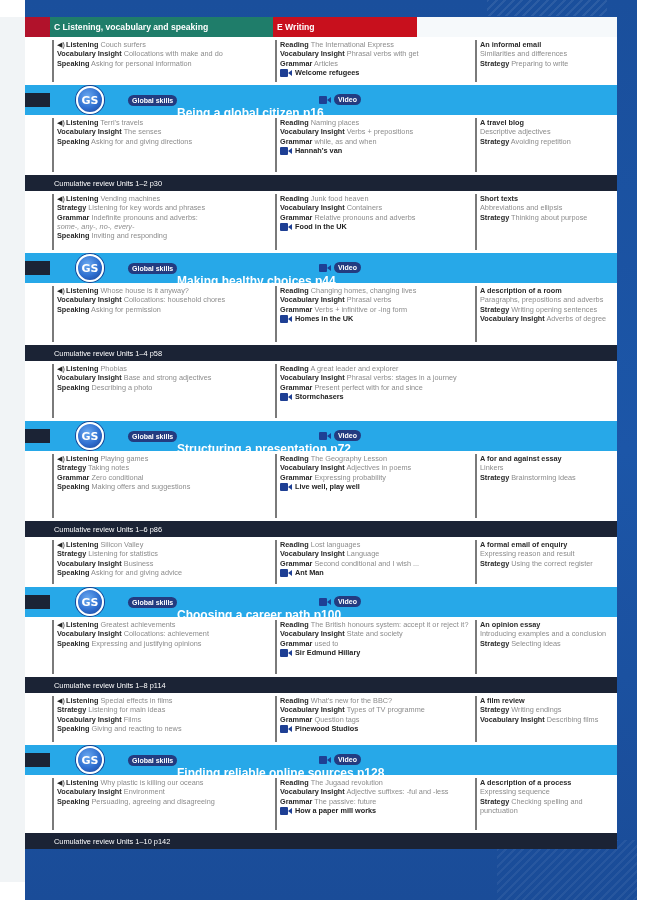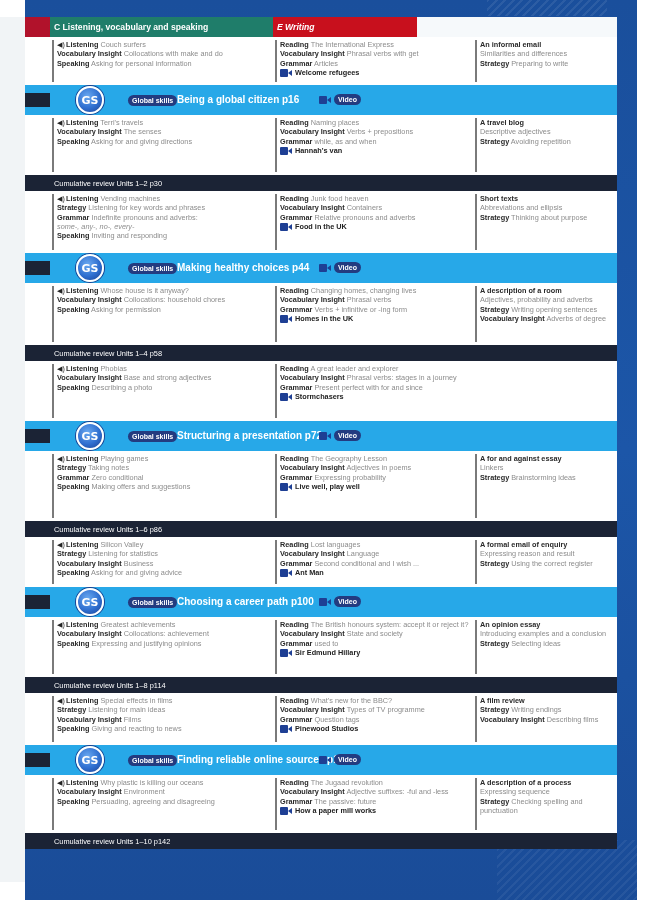--- a/index.html
+++ b/index.html
@@ -24,21 +24,21 @@
     position: absolute; left: 25px; top: 17px; width: 592px;
     background: #f6f9fb;
   }
   .left-edge { position: absolute; left: 0; top: 17px; width: 25px; height: 865px; background: #f1f4f6; }
 
   .hdr { display: flex; height: 20px; }
   .hdr .c0 { width: 25px; background: #b1122b; }
   .hdr .col { color: #fff; font-weight: bold; font-size: 8.6px; display: flex; align-items: center; padding-left: 4px; white-space: nowrap; overflow: hidden; }
   .hdr .colC { width: 223px; background: #1f7d6a; }
   .hdr .colD { width: 200px; background: #ef7622; }
-  .hdr .colE { width: 144px; background: #c8101d; font-style: italic; }
+  .hdr .colE { width: 144px; background: #c8101d; }
 
   .row { display: flex; background: #fff; position: relative; }
   .row .cell { position: relative; padding: 3px 4px 3px 7px; font-size: 7.3px; line-height: 9.3px; color: #8c8c8c; }
   .row .cell::before { content: ""; position: absolute; left: 2px; top: 3px; bottom: 3px; width: 2.2px; background: #7a7a7a; }
   .cellC { width: 223px; margin-left: 25px; }
   .cellD { width: 200px; }
   .cellE { width: 144px; }
   .lbl { color: #2a2a2a; font-weight: bold; }
   .title { color: #2a2a2a; font-weight: bold; }
   .ital { font-style: italic; }
@@ -48,21 +48,21 @@
   .vid-icon::before { content: ""; position: absolute; left: 0; top: 0; width: 8px; height: 8px; background: #1e3f94; border-radius: 1px; }
   .vid-icon::after { content: ""; position: absolute; left: 8px; top: 1px; width: 0; height: 0; border-top: 3px solid transparent; border-bottom: 3px solid transparent; border-right: 4px solid #1e3f94; }
 
   .gs-band { display: flex; align-items: center; height: 30px; background: #27a8e8; position: relative; }
   .gs-logo { position: absolute; left: 27px; top: 1px; width: 28px; height: 28px; border-radius: 50%;
     background: radial-gradient(circle at 40% 35%, #6aa9f0 0%, #2f6fd0 55%, #1b3f8f 100%);
     border: 2px solid #fff; box-shadow: 0 0 0 1px #1b3f8f; color: #fff; font-weight: bold; font-size: 11px;
     display: flex; align-items: center; justify-content: center; font-family: "DejaVu Sans", sans-serif; margin-left: 24px; }
   .gs-left-dark { position: absolute; left: 0; top: 8px; width: 25px; height: 14px; background: #1b2335; }
   .gs-badge { position: absolute; left: 103px; top: 10px; background: #233b80; color: #fff; font-weight: bold; font-size: 7px; padding: 1px 4px; border-radius: 6px; line-height: 9px; }
-  .gs-text { position: absolute; left: 152px; top: 10px; color: #fff; font-weight: bold; font-size: 10px; line-height: 9px; white-space: nowrap; }
+  .gs-text { position: absolute; left: 152px; top: 24px; color: #fff; font-weight: bold; font-size: 12px; line-height: 9px; white-space: nowrap; }
   .gs-video { position: absolute; left: 294px; top: 9px; display: flex; align-items: center; gap: 3px; }
   .gs-video .vid-icon::before { background: #1e3f94; }
   .gs-video-label { background: #233b80; color: #fff; font-weight: bold; font-size: 7px; padding: 1px 4px; border-radius: 6px; line-height: 9px; }
 
   .cum-band { height: 16px; background: #1b2335; color: #fff; font-weight: normal; font-size: 7.4px; display: flex; align-items: center; padding-left: 29px; white-space: nowrap; }
 </style>
 </head>
 <body>
 
 <div class="page-bg"></div>
@@ -172,21 +172,21 @@
           <div><span class="lbl">Reading</span> <span>Changing homes, changing lives</span></div>
           <div><span class="lbl">Vocabulary Insight</span> <span>Phrasal verbs</span></div>
           <div><span class="lbl">Grammar</span> <span>Verbs + infinitive or -ing form</span></div>
           <div class="vid-line">
             <span class="vid-icon"></span>
             <span>Homes in the UK</span>
           </div>
         </div>
         <div class="cell cellE">
           <div class="title">A description of a room</div>
-          <div>Adjectives, probability and adverbs</div>
+          <div>Paragraphs, prepositions and adverbs</div>
           <div><span class="lbl">Strategy</span> <span>Writing opening sentences</span></div>
           <div><span class="lbl">Vocabulary Insight</span> <span>Adverbs of degree</span></div>
         </div>
       </div>
       <div class="cum-band">Cumulative review Units 1–4  p58</div>
       <div class="row" style="height: 60px;">
         <div class="cell cellC">
           <div><span class="spk">◀)</span><span class="lbl">Listening</span> <span>Phobias</span></div>
           <div><span class="lbl">Vocabulary Insight</span> <span>Base and strong adjectives</span></div>
           <div><span class="lbl">Speaking</span> <span>Describing a photo</span></div>

